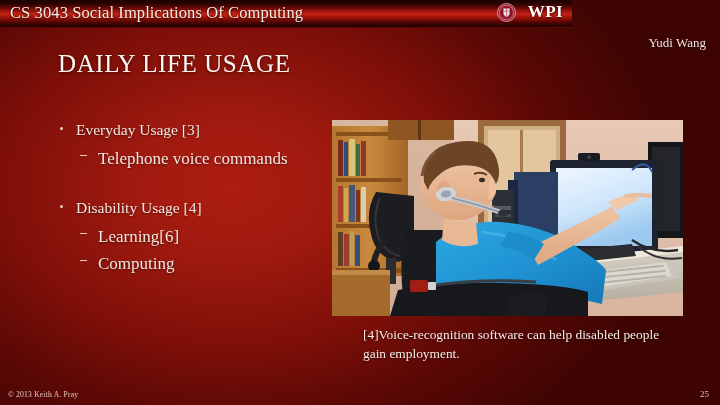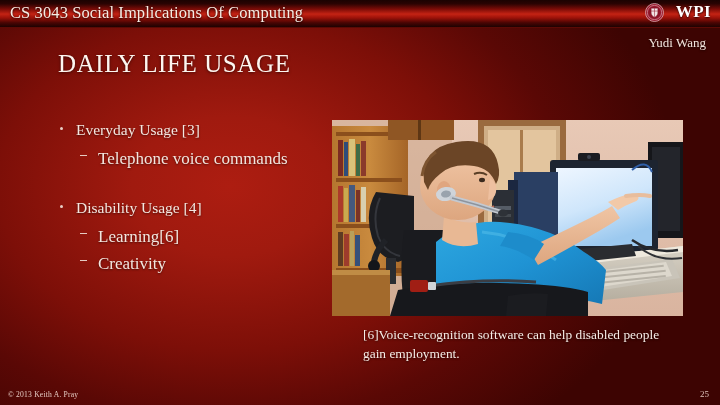--- a/index.html
+++ b/index.html
@@ -11,21 +11,21 @@
   }
   #slide {
     position:absolute; inset:0;
     background:
       radial-gradient(ellipse 62% 78% at 32% 46%, #ad1d11 0%, #a01a0f 22%, #7d0f08 52%, #5a0805 74%, #3d0402 100%);
     overflow:hidden;
   }
 
   
   #header {
-    position:absolute; left:0; top:0; width:720px; height:28px;
+    position:absolute; left:0; top:0; width:572px; height:28px;
     background:linear-gradient(to bottom,
         #1b0201 0%, #2a0302 14%, #7d0c07 34%, #c42314 52%,
         #9c1209 66%, #4a0503 84%, #1d0201 100%);
     border-bottom:1px solid #5c0a05;
   }
   #header-title {
     position:absolute; left:10px; top:3px;
     font-size:16.5px; color:#f6ece4; letter-spacing:.1px;
     text-shadow:0 1px 2px rgba(0,0,0,.85);
     white-space:nowrap;
@@ -137,21 +137,21 @@
       <div class="lvl1">
         <span class="dot"></span>
         <span>Disability Usage [4]</span>
       </div>
       <div class="lvl2">
         <span class="dash"></span>
         <span>Learning[6]</span>
       </div>
       <div class="lvl2">
         <span class="dash"></span>
-        <span>Creativity</span>
+        <span>Computing</span>
       </div>
     </div>
 
   </div>
 
   <div id="photo-wrap">
     <svg id="photo" viewBox="0 0 351 196" preserveAspectRatio="none">
       <defs>
         <linearGradient id="wall" x1="0" y1="0" x2="0" y2="1">
           <stop offset="0" stop-color="#e8c9b6"></stop>
@@ -294,18 +294,18 @@
       <path d="M54 120 q-10 10 -12 22" stroke="#202227" stroke-width="6" fill="none"></path>
       <circle cx="42" cy="146" r="6" fill="#14151a"></circle>
 
       <rect x="0" y="150" width="58" height="46" fill="#a36a2c"></rect>
       <rect x="0" y="150" width="58" height="5" fill="#c08c45"></rect>
 
       <path d="M176 176 q20 -4 40 -2 l-2 22 l-40 0 z" fill="#1b1c20"></path>
     </svg>
   </div>
 
-  <div id="caption">[6]Voice-recognition software can help disabled people gain employment.</div>
+  <div id="caption">[4]Voice-recognition software can help disabled people gain employment.</div>
 
   <div id="footer-left">© 2013 Keith A. Pray</div>
   <div id="footer-right">25</div>
 
 </div>
 
 </body></html>

